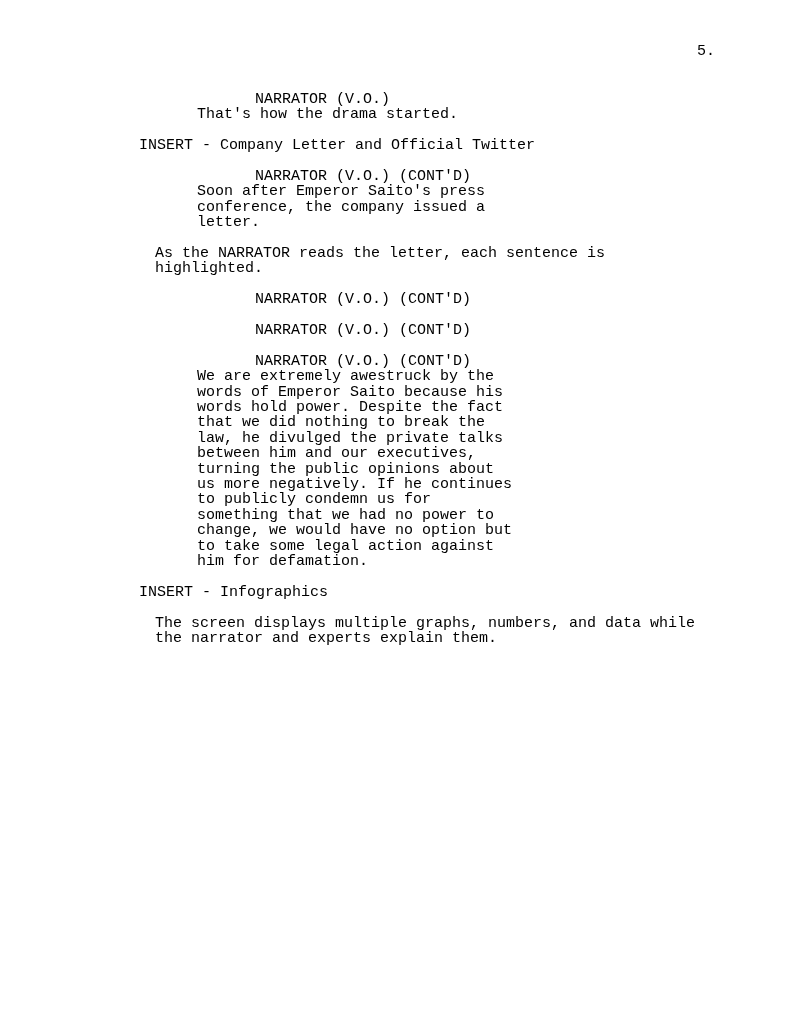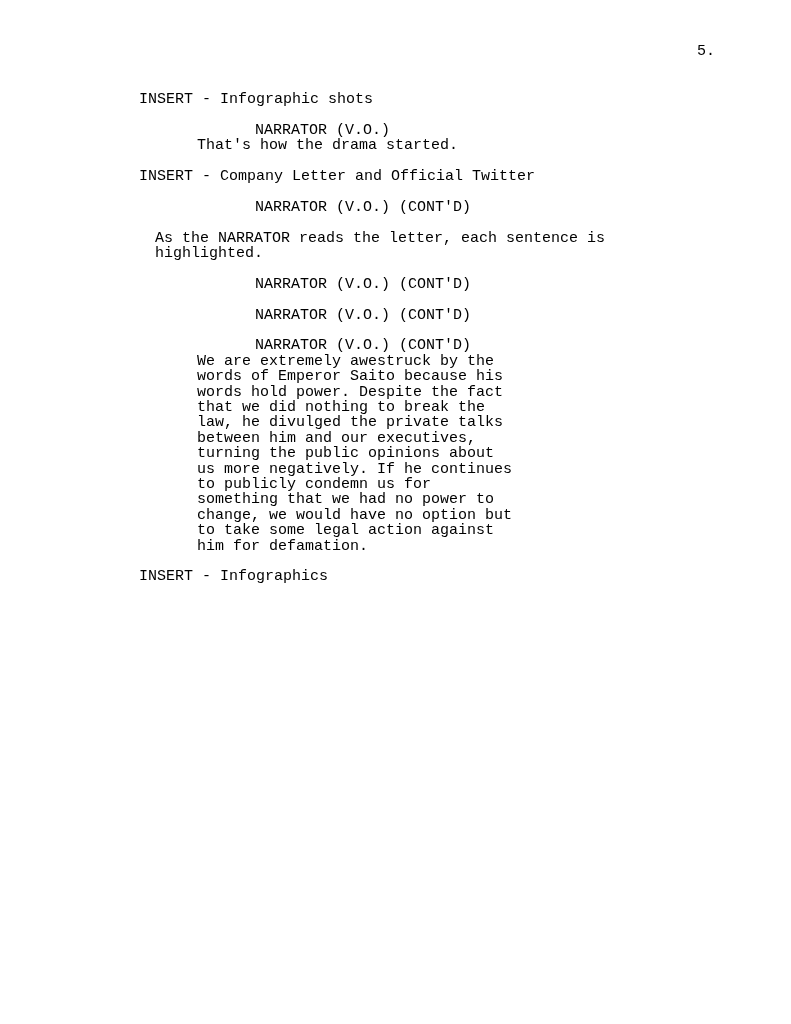--- a/index.html
+++ b/index.html
@@ -56,35 +56,35 @@
 </style>
 </head>
 <body>
 
 <div class="page">
 
   <div class="page-number">5.</div>
 
   <div class="content">
 
-    <div class="block">
-      <div class="insert-line">INSERT - Infographic shots</div>
-    </div>
 
     <div class="block">
       <div class="character">NARRATOR (V.O.)</div>
       <div class="dialogue-text">That's how the drama started.</div>
     </div>
 
     <div class="block">
       <div class="insert-line">INSERT - Company Letter and Official Twitter</div>
     </div>
 
     <div class="block">
       <div class="character">NARRATOR (V.O.) (CONT'D)</div>
+      <div class="dialogue-text">Soon after Emperor Saito's press
+conference, the company issued a
+letter.</div>
     </div>
 
     <div class="block">
       <div class="action-text">As the NARRATOR reads the letter, each sentence is
 highlighted.</div>
     </div>
 
     <div class="block">
       <div class="character">NARRATOR (V.O.) (CONT'D)</div>
     </div>
@@ -107,15 +107,19 @@
 something that we had no power to
 change, we would have no option but
 to take some legal action against
 him for defamation.</div>
     </div>
 
     <div class="block">
       <div class="insert-line">INSERT - Infographics</div>
     </div>
 
+    <div class="block">
+      <div class="action-text">The screen displays multiple graphs, numbers, and data while
+the narrator and experts explain them.</div>
+    </div>
 
   </div>
 </div>
 
 </body></html>

